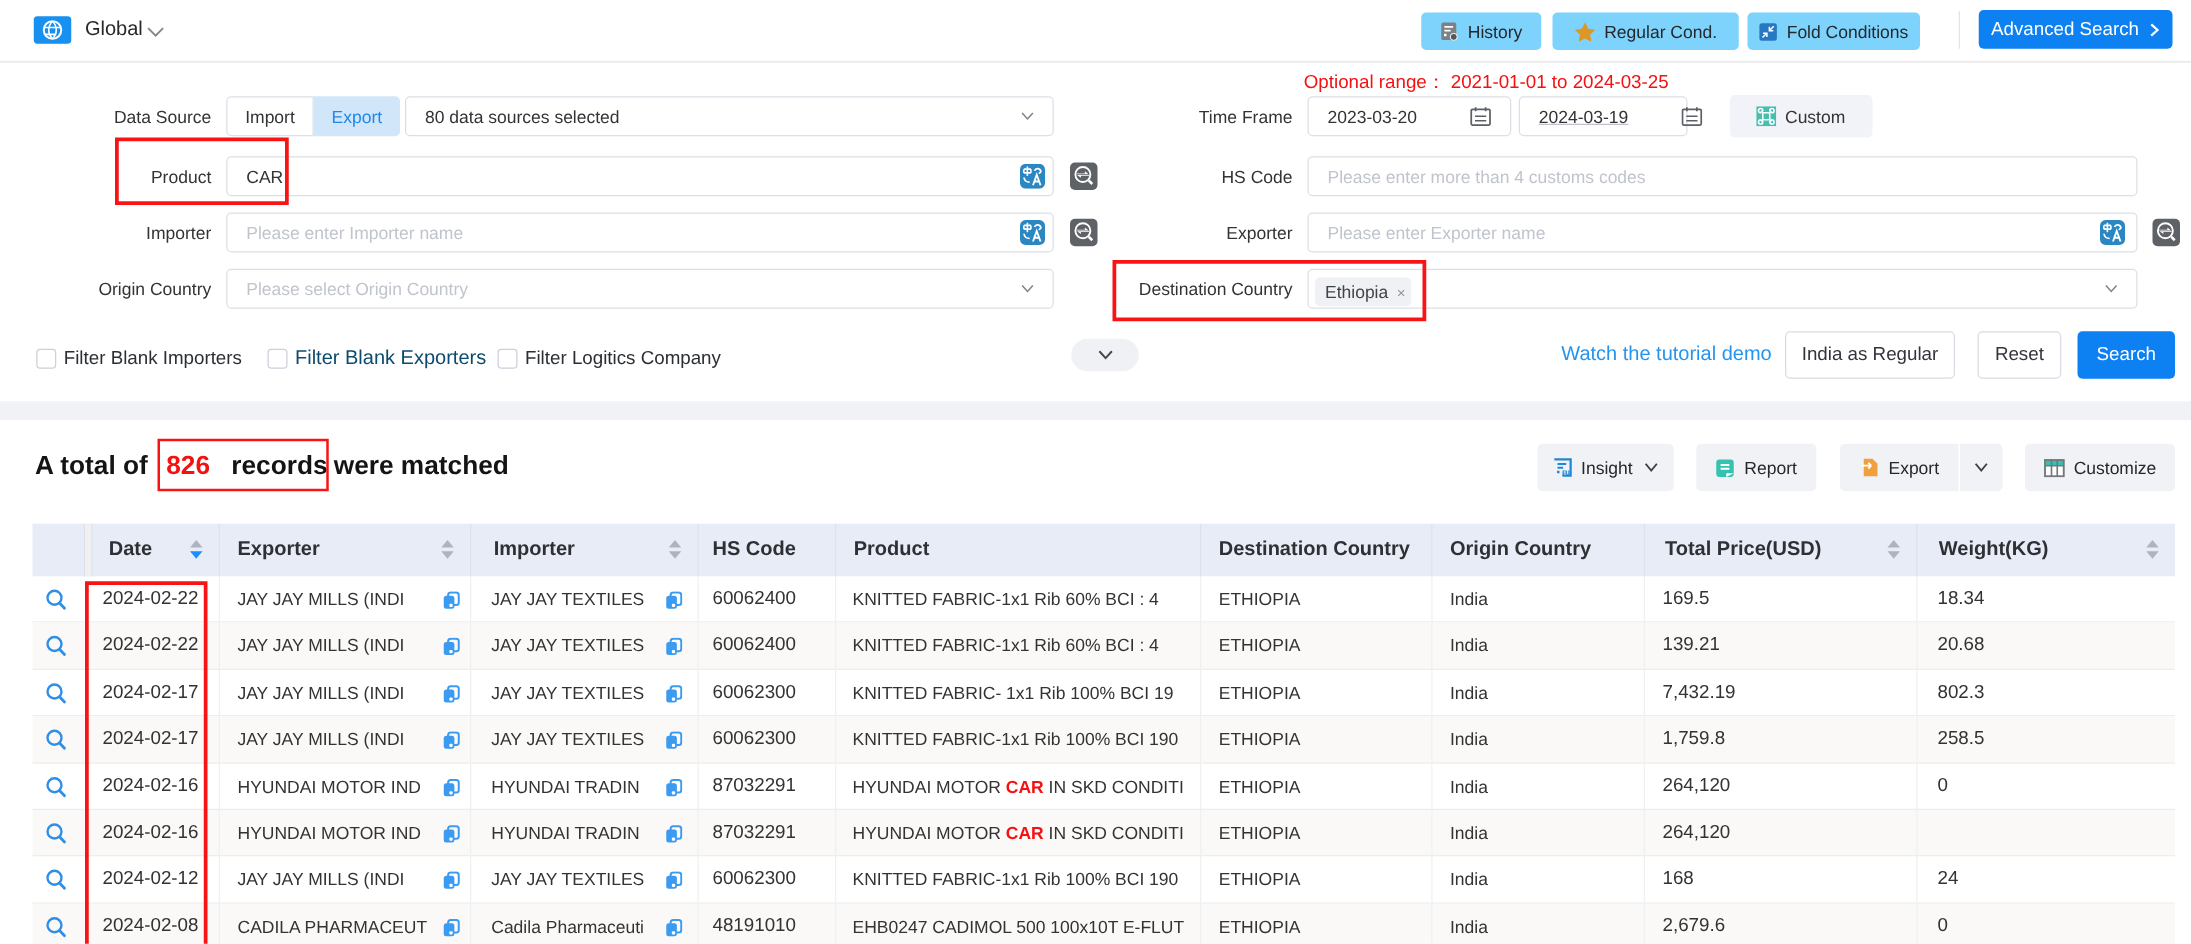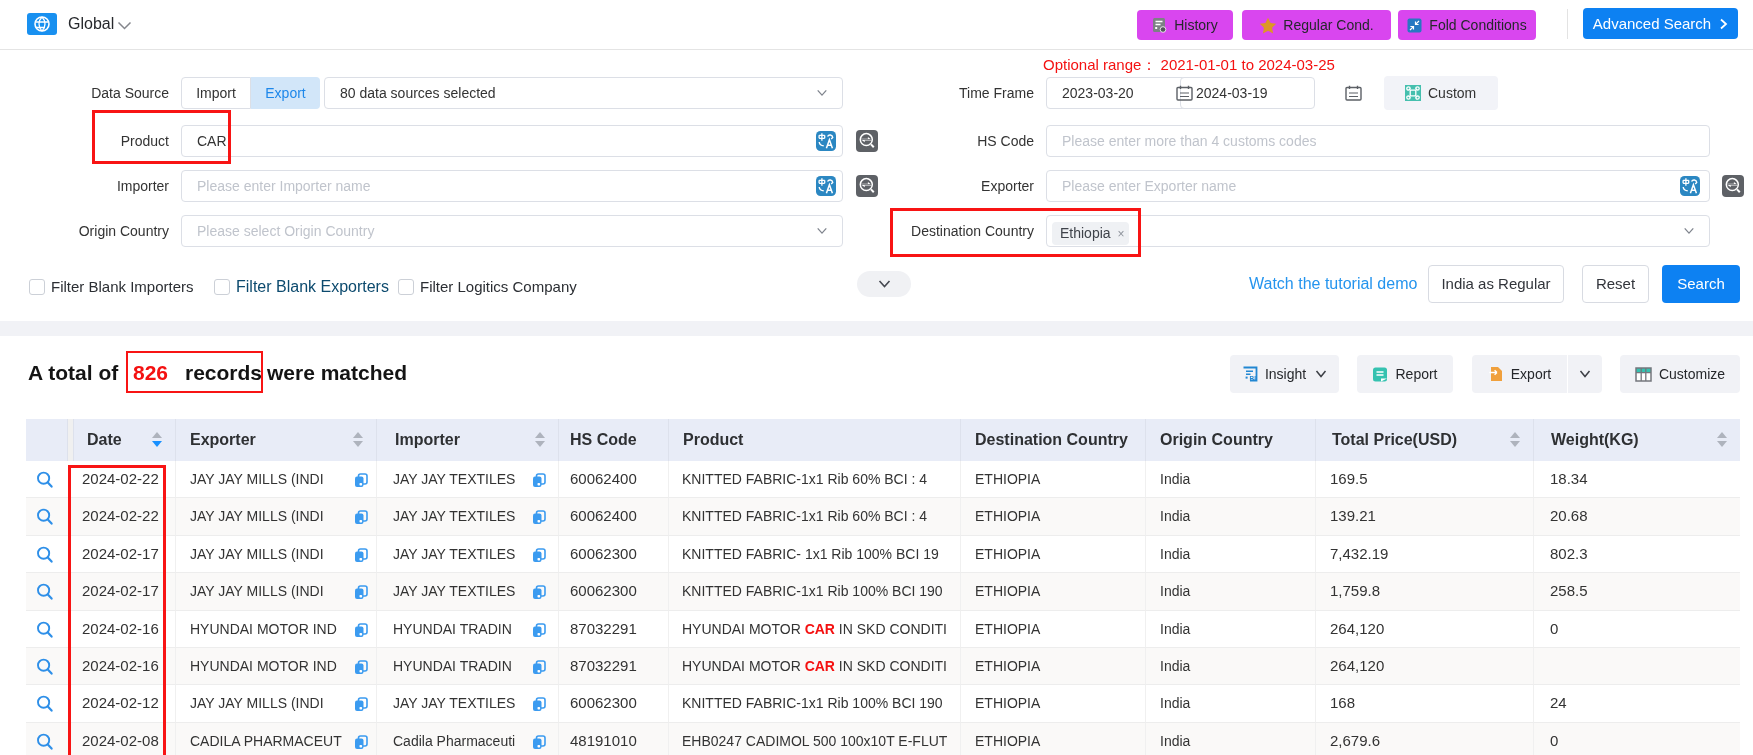--- a/index.html
+++ b/index.html
@@ -5,21 +5,21 @@
 * { margin:0; padding:0; box-sizing:border-box; }
 html,body { width:1753px; height:755px; overflow:hidden; background:#fff;
   font-family:"Liberation Sans", sans-serif; }
 #page { position:relative; width:1753px; height:755px; background:#fff; }
 .abs { position:absolute; }
 .lbl { position:absolute; font-size:14px; color:#333; text-align:right; line-height:32px; }
 .inp { position:absolute; height:32px; border:1px solid #dcdfe6; border-radius:4px;
   background:#fff; font-size:14px; color:#c0c4cc; line-height:30px; padding-left:15px; }
 .inp .txt { color:#333;margin-top:24px; }
 .chev { position:absolute; width:12px; height:12px; }
-.gbtn { position:absolute; height:30px; background:#d946ef; border-radius:4px;
+.gbtn { position:absolute; height:30px; background:#7dd3fc; border-radius:4px;
   display:flex; align-items:center; justify-content:center; font-size:14px; color:#25272b; }
 .redbox { position:absolute; border:3px solid #f81414; }
 .hd { font-size:21px; font-weight:bold; color:#141414; }
 .hc { position:absolute; top:0; height:42px; line-height:42px; font-size:16px; font-weight:bold;
   color:#2e3033; border-right:1px solid #dde1ec; white-space:nowrap; }
 .sort { display:block; position:absolute; right:13px; top:13px; }
 .sort i { display:block; width:0; height:0; border-left:5px solid transparent; border-right:5px solid transparent; }
 .sort .up { border-bottom:6px solid #aeb3bd; margin-bottom:2.5px; }
 .sort .dn { border-top:6px solid #aeb3bd; }
 .tr { position:absolute; left:0; width:1714px; height:37.4px; }
@@ -88,21 +88,21 @@
 <div class="abs" style="left:181px;top:77px;width:70px;height:32px;background:#fff;border:1px solid #dcdfe6;border-radius:4px 0 0 4px;text-align:center;line-height:30px;font-size:14px;color:#333;">Import</div>
 <div class="abs" style="left:251px;top:77px;width:69px;height:32px;background:#d2e6f9;border-radius:0 4px 4px 0;text-align:center;line-height:32px;font-size:14px;color:#1d87ea;">Export</div>
 <div class="inp" style="left:324px;top:77px;width:519px;"><span class="txt">80 data sources selected</span></div>
 <svg class="chev" style="left:816px;top:87px;" width="14" height="12" viewBox="0 0 14 12">
       <path d="M2 3 L7 8.5 L12 3" fill="none" stroke="#7f848d" stroke-width="1.5"></path>
     </svg>
 
 <div class="abs" style="left:1043px;top:56px;font-size:15px;color:#f41111;">Optional range：  2021-01-01 to 2024-03-25</div>
 
 <div class="inp" style="left:1046px;top:77px;width:163px;"><span class="txt">2023-03-20</span></div>
-<div class="inp" style="left:1180px;top:77px;width:135px;"><span class="txt">2024-03-19</span></div>
+<div class="inp" style="left:1215px;top:77px;width:135px;text-decoration:underline;"><span class="txt">2024-03-19</span></div>
 <svg class="abs" style="left:1176px;top:85px;" width="17" height="16" viewBox="0 0 17 16">
       <rect x="1" y="2.5" width="15" height="12.5" rx="1" fill="none" stroke="#5c6066" stroke-width="1.4"></rect>
       <path d="M4.5 0.8 V4 M12.5 0.8 V4" stroke="#5c6066" stroke-width="1.4"></path>
       <path d="M4 8 H13 M4 11.5 H13" stroke="#5c6066" stroke-width="1.2"></path>
     </svg>
 <svg class="abs" style="left:1345px;top:85px;" width="17" height="16" viewBox="0 0 17 16">
       <rect x="1" y="2.5" width="15" height="12.5" rx="1" fill="none" stroke="#5c6066" stroke-width="1.4"></rect>
       <path d="M4.5 0.8 V4 M12.5 0.8 V4" stroke="#5c6066" stroke-width="1.4"></path>
       <path d="M4 8 H13 M4 11.5 H13" stroke="#5c6066" stroke-width="1.2"></path>
     </svg>

